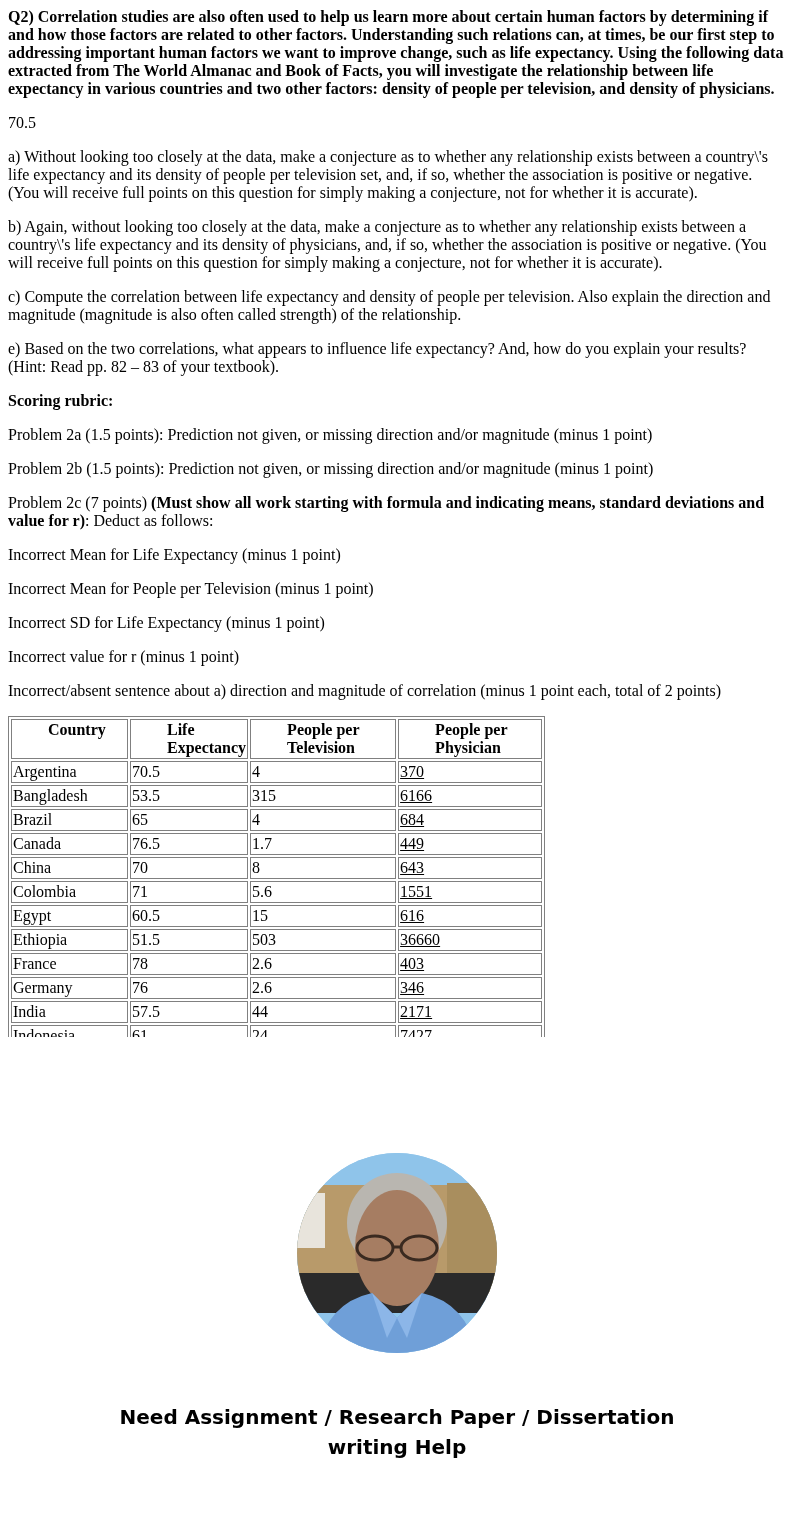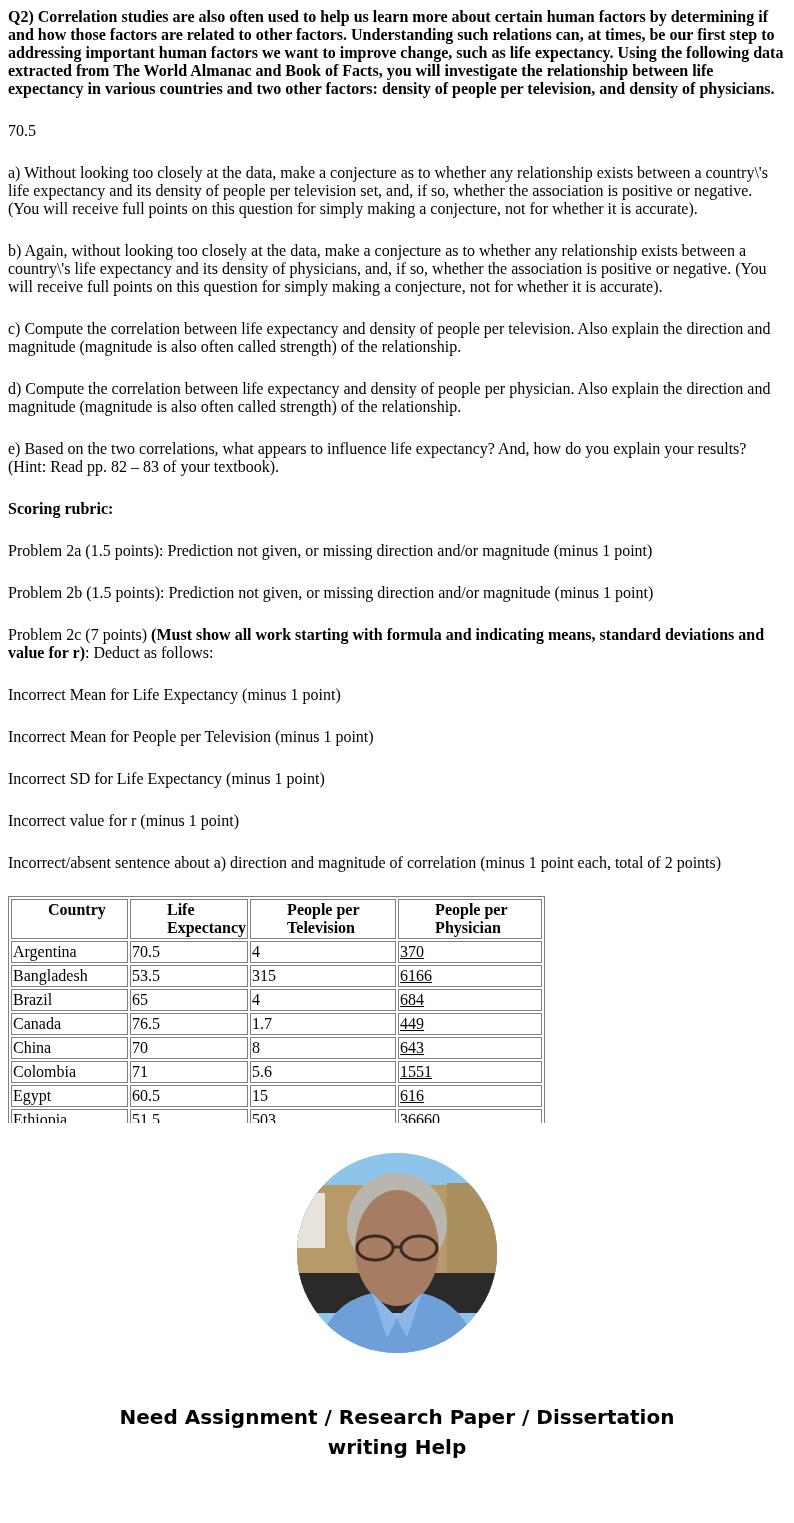--- a/index.html
+++ b/index.html
@@ -12,21 +12,21 @@
     color: #000;
     position: relative;
   }
   .doc {
     padding: 0 8px;
     width: 778px;
     height: 1123px;
     overflow: hidden;
   }
   .doc p {
-    margin: 24px 0;
+    margin: 16px 0;
     line-height: 18px;
   }
   .doc p.first { margin-top: 8px; }
   .bold { font-weight: bold; }
   table.data {
     border: 1px solid #808080;
     border-spacing: 2px;
     border-collapse: separate;
     margin-top: 0;
   }
@@ -73,21 +73,20 @@
 </style>
 </head>
 <body>
 
 <div class="doc">
   <p class="first bold">Q2) Correlation studies are also often used to help us learn more about certain human factors by determining if and how those factors are related to other factors. Understanding such relations can, at times, be our first step to addressing important human factors we want to improve change, such as life expectancy. Using the following data extracted from The World Almanac and Book of Facts, you will investigate the relationship between life expectancy in various countries and two other factors: density of people per television, and density of physicians.</p>
   <p>70.5</p>
   <p>a) Without looking too closely at the data, make a conjecture as to whether any relationship exists between a country\'s life expectancy and its density of people per television set, and, if so, whether the association is positive or negative. (You will receive full points on this question for simply making a conjecture, not for whether it is accurate).</p>
   <p>b) Again, without looking too closely at the data, make a conjecture as to whether any relationship exists between a country\'s life expectancy and its density of physicians, and, if so, whether the association is positive or negative. (You will receive full points on this question for simply making a conjecture, not for whether it is accurate).</p>
   <p>c) Compute the correlation between life expectancy and density of people per television. Also explain the direction and magnitude (magnitude is also often called strength) of the relationship.</p>
-  <p>d) Compute the correlation between life expectancy and density of people per physician. Also explain the direction and magnitude (magnitude is also often called strength) of the relationship.</p>
   <p>e) Based on the two correlations, what appears to influence life expectancy? And, how do you explain your results? (Hint: Read pp. 82 – 83 of your textbook).</p>
   <p class="bold">Scoring rubric:</p>
   <p>Problem 2a (1.5 points): Prediction not given, or missing direction and/or magnitude (minus 1 point)</p>
   <p>Problem 2b (1.5 points): Prediction not given, or missing direction and/or magnitude (minus 1 point)</p>
   <p><span>Problem 2c (7 points) </span><span class="bold">(Must show all work starting with formula and indicating means, standard deviations and value for r)</span><span>: Deduct as follows:</span></p>
   <p>Incorrect Mean for Life Expectancy (minus 1 point)</p>
   <p>Incorrect Mean for People per Television (minus 1 point)</p>
   <p>Incorrect SD for Life Expectancy (minus 1 point)</p>
   <p>Incorrect value for r (minus 1 point)</p>
   <p>Incorrect/absent sentence about a) direction and magnitude of correlation (minus 1 point each, total of 2 points)</p>

